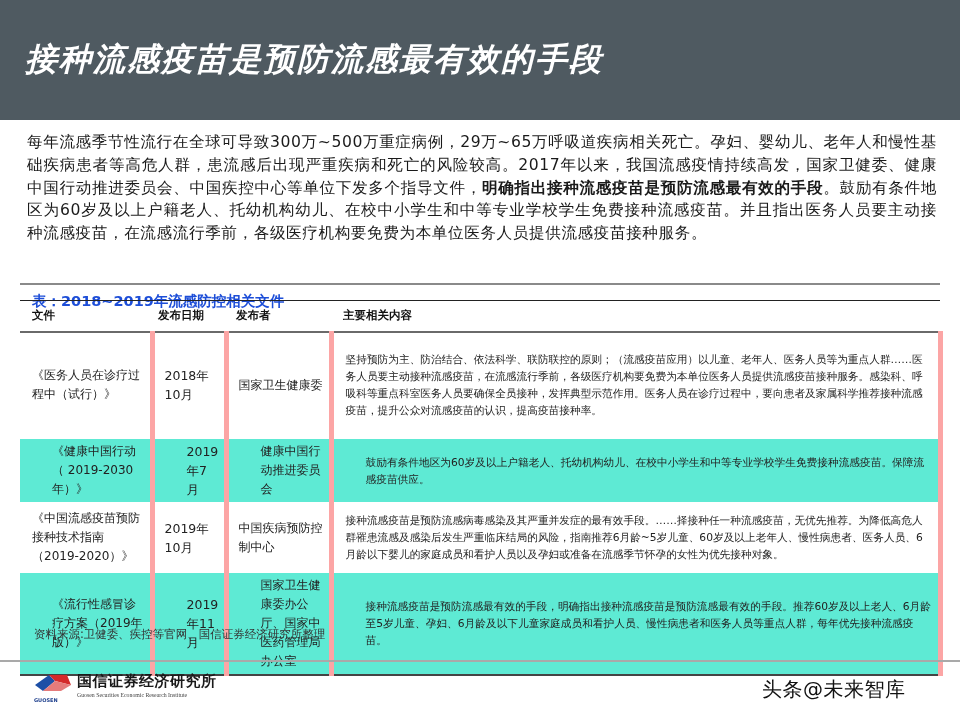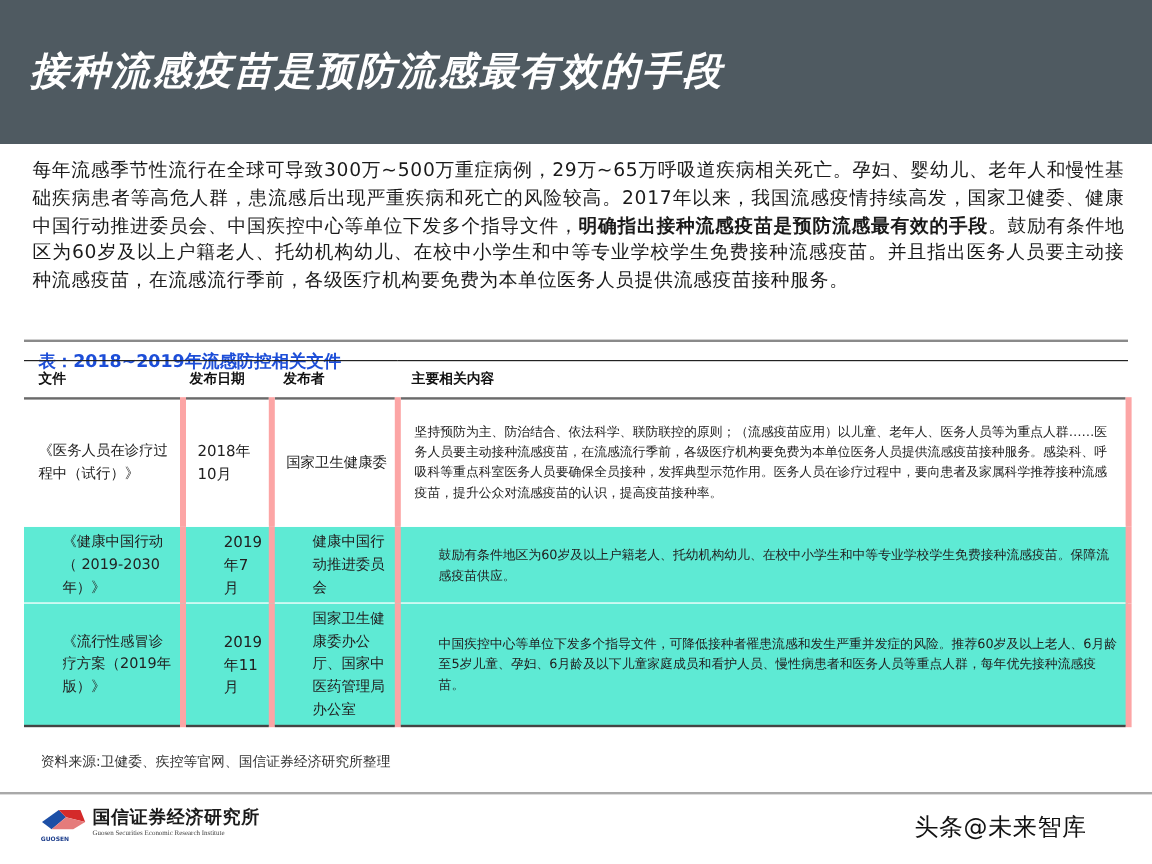--- a/index.html
+++ b/index.html
@@ -114,25 +114,31 @@
         <td class="c-date">2018年10月</td>
         <td class="c-pub">国家卫生健康委</td>
         <td class="c-content">坚持预防为主、防治结合、依法科学、联防联控的原则；（流感疫苗应用）以儿童、老年人、医务人员等为重点人群……医务人员要主动接种流感疫苗，在流感流行季前，各级医疗机构要免费为本单位医务人员提供流感疫苗接种服务。感染科、呼吸科等重点科室医务人员要确保全员接种，发挥典型示范作用。医务人员在诊疗过程中，要向患者及家属科学推荐接种流感疫苗，提升公众对流感疫苗的认识，提高疫苗接种率。</td>
       </tr>
       <tr class="shaded" style="height:50px">
         <td class="c-file">《健康中国行动（ 2019-2030 年）》</td>
         <td class="c-date">2019年7月</td>
         <td class="c-pub">健康中国行动推进委员会</td>
         <td class="c-content">鼓励有条件地区为60岁及以上户籍老人、托幼机构幼儿、在校中小学生和中等专业学校学生免费接种流感疫苗。保障流感疫苗供应。</td>
       </tr>
+      <tr style="height:70px">
+        <td class="c-file">《中国流感疫苗预防接种技术指南（2019-2020）》</td>
+        <td class="c-date">2019年10月</td>
+        <td class="c-pub">中国疾病预防控制中心</td>
+        <td class="c-content">接种流感疫苗是预防流感病毒感染及其严重并发症的最有效手段。……择接种任一种流感疫苗，无优先推荐。为降低高危人群罹患流感及感染后发生严重临床结局的风险，指南推荐6月龄~5岁儿童、60岁及以上老年人、慢性病患者、医务人员、6月龄以下婴儿的家庭成员和看护人员以及孕妇或准备在流感季节怀孕的女性为优先接种对象。</td>
+      </tr>
       <tr class="shaded last" style="height:67px">
         <td class="c-file">《流行性感冒诊疗方案（2019年版）》</td>
         <td class="c-date">2019年11月</td>
         <td class="c-pub">国家卫生健康委办公厅、国家中医药管理局办公室</td>
-        <td class="c-content">中国疾控中心等单位下发多个指导文件，可降低接种者罹患流感和发生严重并发症的风险。推荐60岁及以上老人、6月龄至5岁儿童、孕妇、6月龄及以下儿童家庭成员和看护人员、慢性病患者和医务人员等重点人群，每年优先接种流感疫苗。</td>
+        <td class="c-content">接种流感疫苗是预防流感最有效的手段，明确指出接种流感疫苗是预防流感最有效的手段。推荐60岁及以上老人、6月龄至5岁儿童、孕妇、6月龄及以下儿童家庭成员和看护人员、慢性病患者和医务人员等重点人群，每年优先接种流感疫苗。</td>
       </tr>
     </tbody>
   </table>
 </div>
 
 <div class="source-note">资料来源:卫健委、疾控等官网、国信证券经济研究所整理</div>
 
 <div class="footer-rule"></div>
 
 <svg class="logo" viewBox="0 0 40 28">

